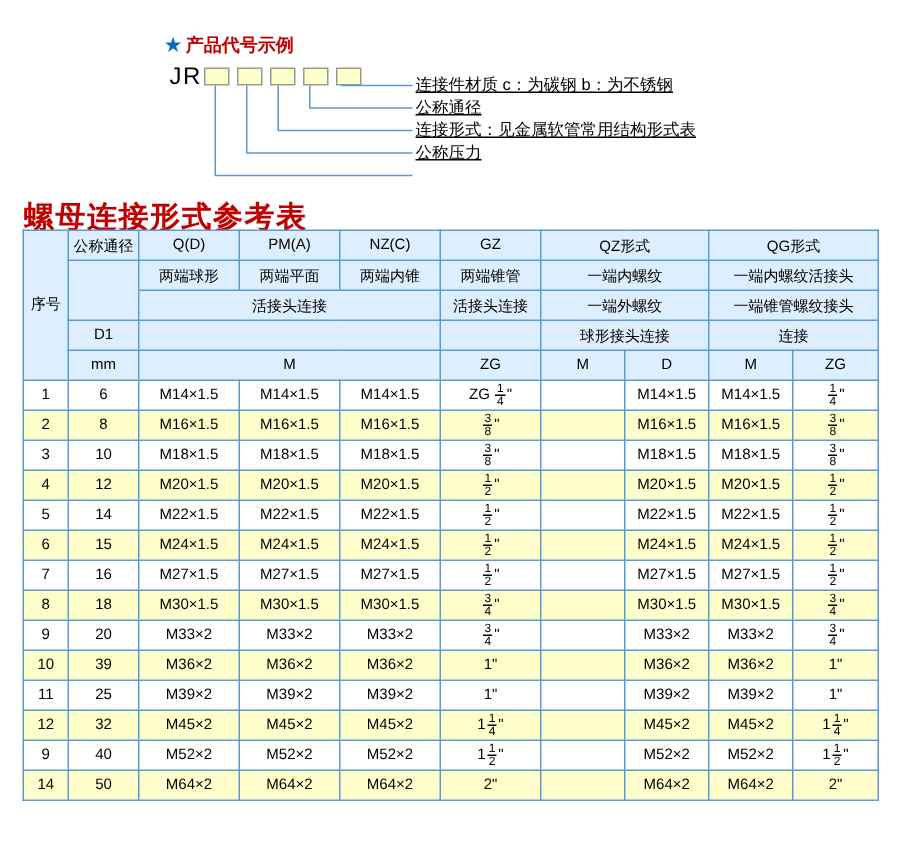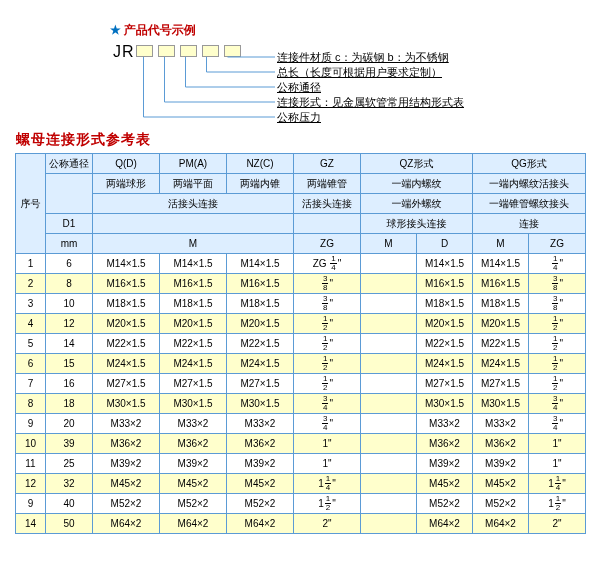--- a/index.html
+++ b/index.html
@@ -78,21 +78,21 @@
   .legend-lines div {
     white-space: nowrap;
     height: 15px;
   }
 
   
   .section-title {
     position: absolute;
     left: 16px;
     top: 131px;
-    font-size: 14px;
+    font-size: 20px;
     font-weight: bold;
     color: #c00000;
     letter-spacing: 1px;
   }
 
   
   .tbl-wrap {
     position: absolute;
     left: 15px;
     top: 153px;
@@ -160,21 +160,20 @@
 
     <path d="M227.5,57 L227.5,57 L275,57" stroke="#5b9bd5" stroke-width="1" fill="none"></path>
     <path d="M206.5,57 L206.5,72 L275,72" stroke="#5b9bd5" stroke-width="1" fill="none"></path>
     <path d="M185.5,57 L185.5,87 L275,87" stroke="#5b9bd5" stroke-width="1" fill="none"></path>
     <path d="M164.5,57 L164.5,102 L275,102" stroke="#5b9bd5" stroke-width="1" fill="none"></path>
     <path d="M143.5,57 L143.5,117 L275,117" stroke="#5b9bd5" stroke-width="1" fill="none"></path>
   </svg>
 
   <div class="legend-lines">
     <div>连接件材质  c：为碳钢  b：为不锈钢</div>
-    <div>总长（长度可根据用户要求定制）</div>
     <div>公称通径</div>
     <div>连接形式：见金属软管常用结构形式表</div>
     <div>公称压力</div>
   </div>
 </div>
 
 <div class="section-title">螺母连接形式参考表</div>
 
 <div class="tbl-wrap">
   <table class="main">

